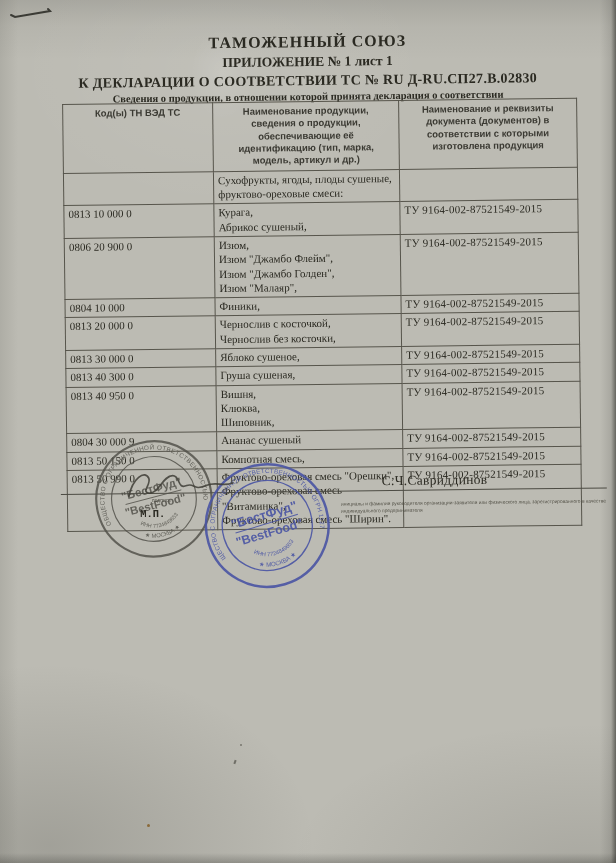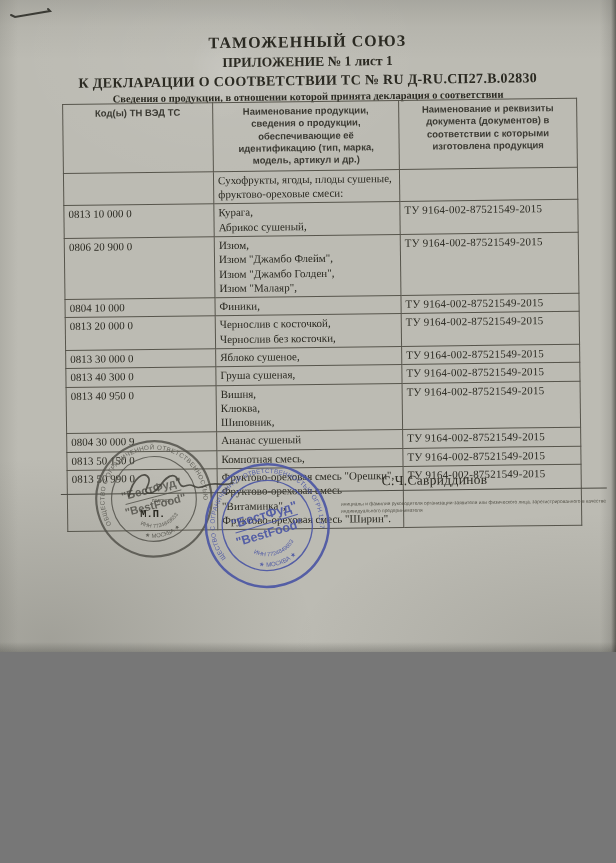--- a/index.html
+++ b/index.html
@@ -1,21 +1,21 @@
 <!DOCTYPE html>
 <html style="--paper: #bcbbb3; --ink: #2b2a22; --table-border: #57554c; --stamp-blue: #4a55a4; --stamp-gray: #504f48;"><head>
 <meta charset="utf-8">
 <style>
   :root{
     --paper:#bcbbb3; --ink:#2b2a22; --table-border:#57554c;
     --stamp-blue:#4a55a4; --stamp-gray:#504f48;
   }
   html,body{margin:0;padding:0;background:#777;}
   .page{
-    position:relative;width:616px;height:652px;overflow:hidden;
+    position:relative;width:616px;height:863px;overflow:hidden;
     font-family:"Liberation Serif", serif;color:var(--ink);
     background:
       radial-gradient(380px 260px at 8% 98%, rgba(40,40,34,.18), transparent 70%),
       radial-gradient(420px 200px at 95% 100%, rgba(40,40,34,.12), transparent 70%),
       linear-gradient(180deg, rgba(60,60,54,.16) 0, rgba(60,60,54,.05) 26px, rgba(0,0,0,0) 60px),
       linear-gradient(90deg, rgba(50,50,44,.10) 0, rgba(0,0,0,0) 18px),
       linear-gradient(270deg, rgba(30,30,26,.55) 0, rgba(30,30,26,.12) 5px, rgba(0,0,0,0) 16px),
       linear-gradient(0deg, rgba(30,30,26,.25) 0, rgba(0,0,0,0) 10px),
       radial-gradient(300px 200px at 36% 8%, rgba(255,255,255,.07), transparent 70%),
       var(--paper);

